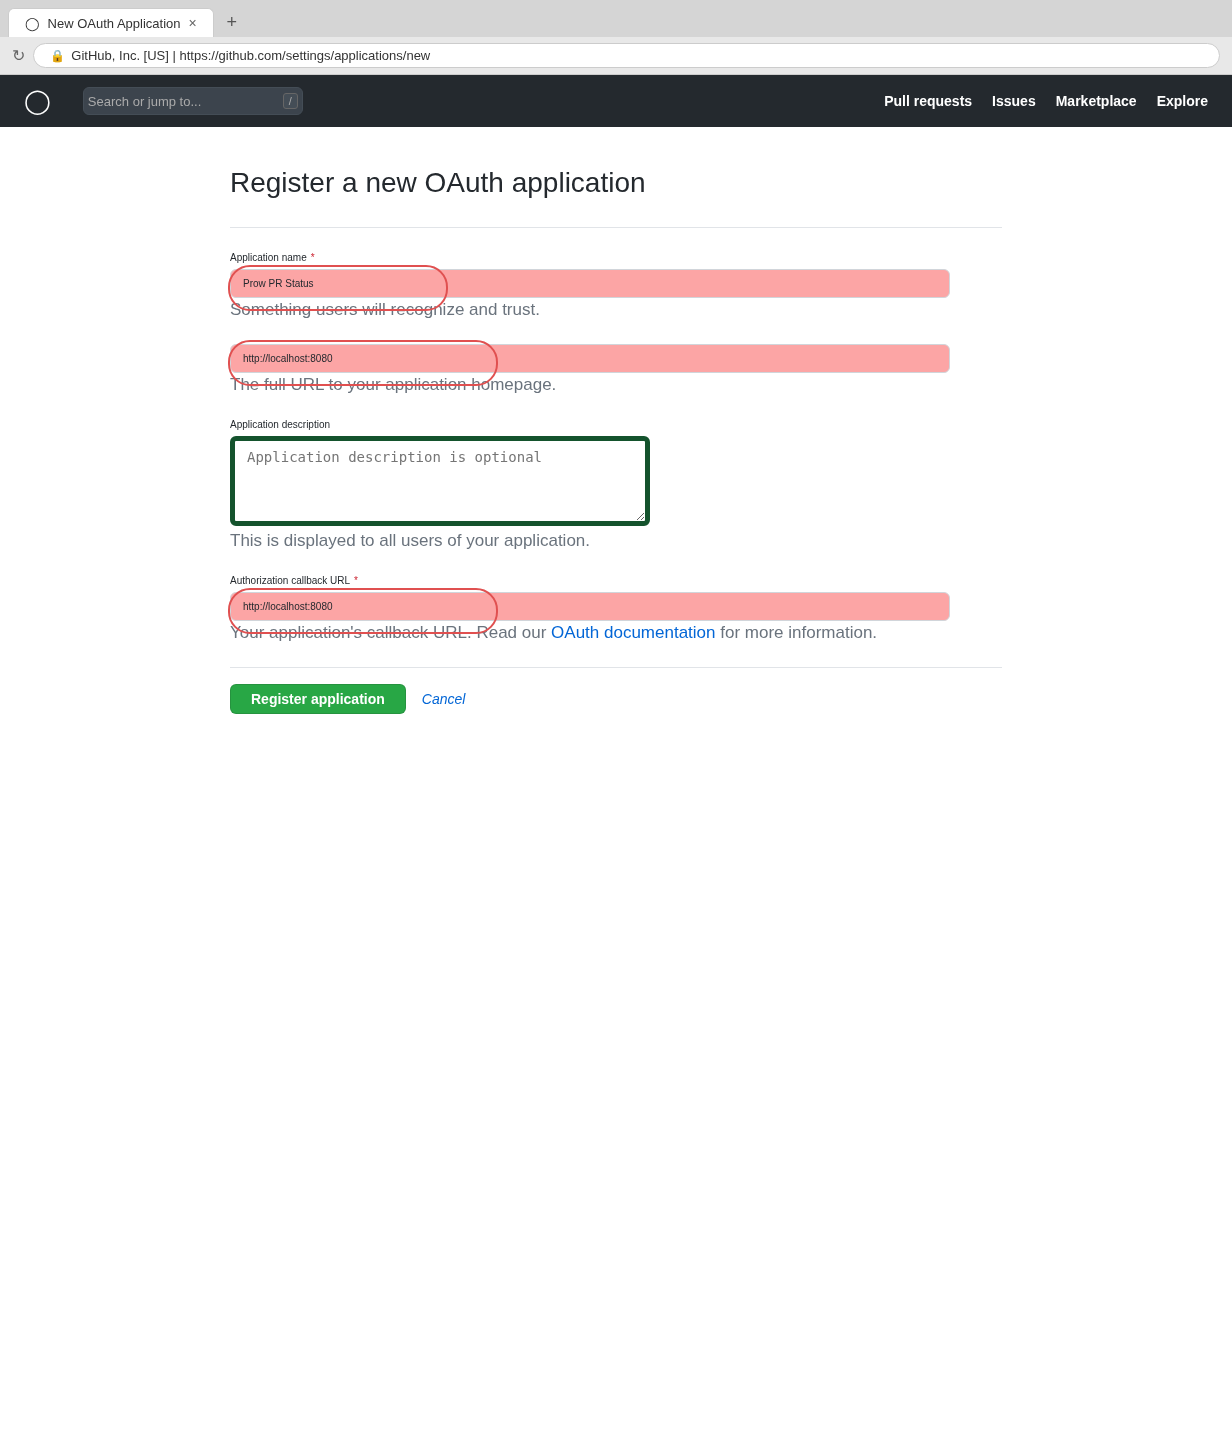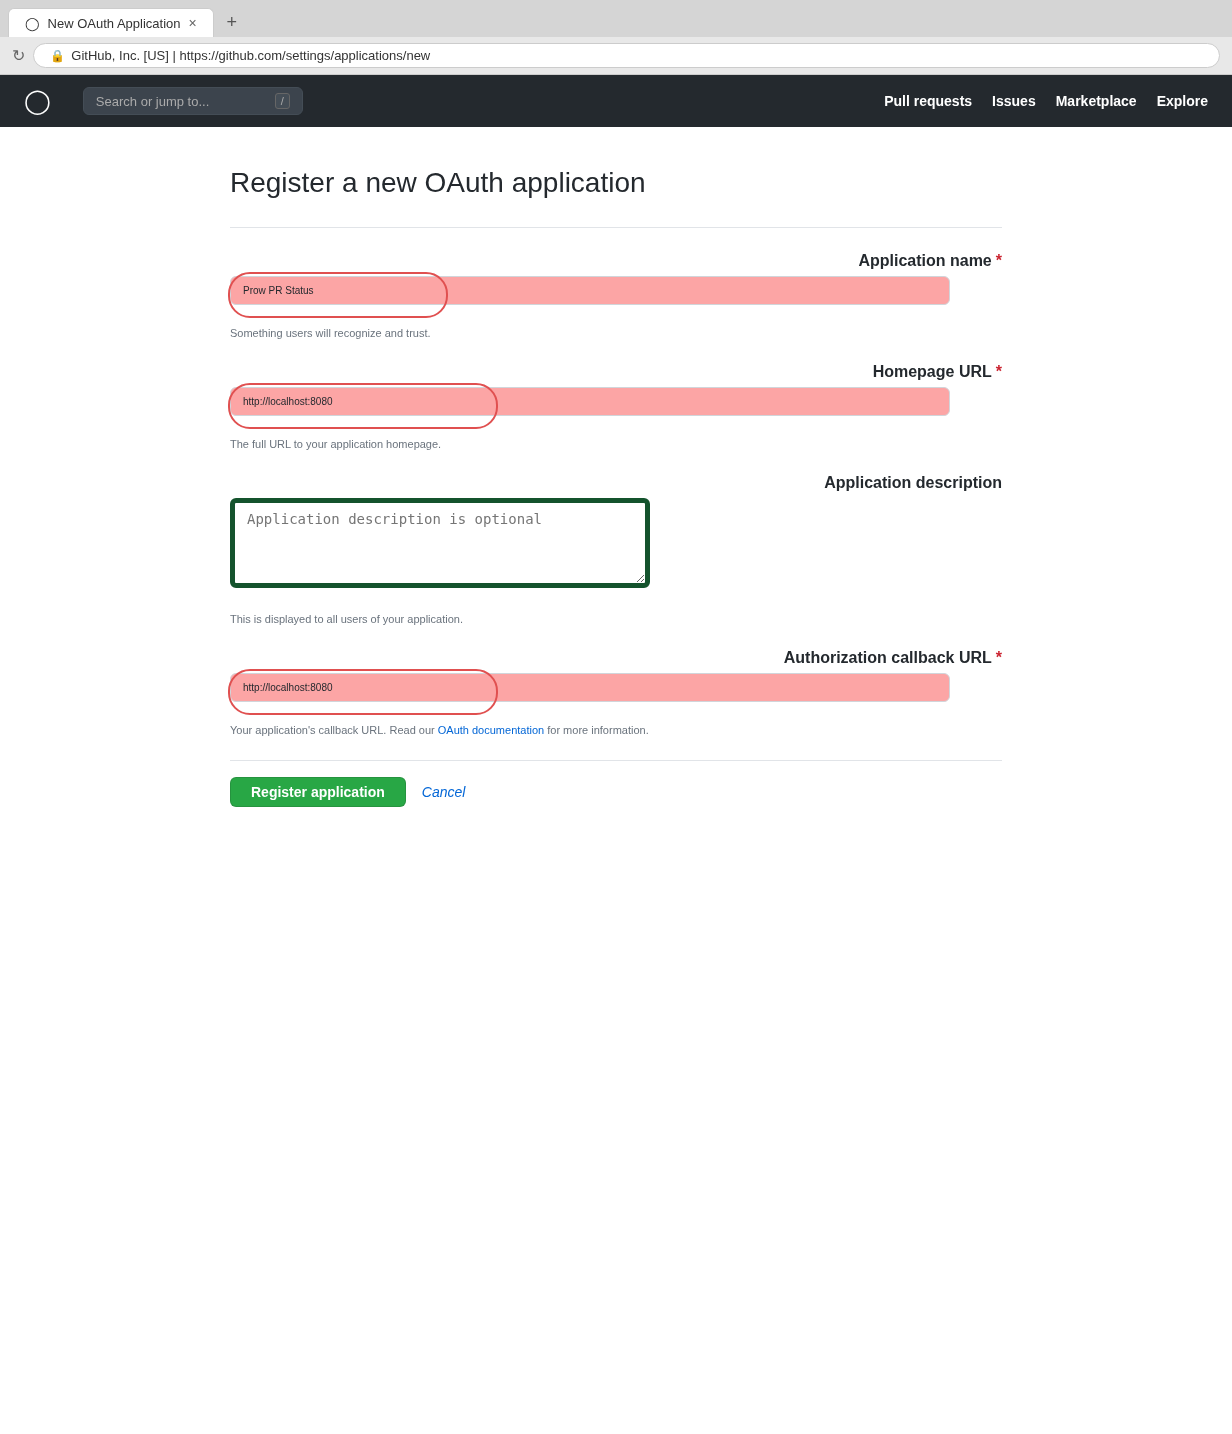--- a/index.html
+++ b/index.html
@@ -85,21 +85,21 @@
     }
     .github-logo {
       color: #fff;
       font-size: 24px;
       margin-right: 8px;
     }
     .search-box {
       background: #3c444d;
       border: 1px solid #444d56;
       border-radius: 6px;
-      padding: 5px 12px;
+      padding: 5px 4px;
       color: #aaa;
       font-size: 13px;
       display: flex;
       align-items: center;
       justify-content: space-between;
       width: 220px;
       gap: 8px;
     }
     .search-shortcut {
       background: #444d56;
@@ -139,25 +139,24 @@
       border-top: 1px solid #e1e4e8;
       margin-bottom: 24px;
     }
 
     
     .form-group {
       margin-bottom: 24px;
     }
     .form-label {
       display: block;
-      font-weight: 700;
-      font-size: 16px;
+      font-weight: 400;
+      font-size: 10px;
       color: #24292e;
       margin-bottom: 6px;
-      text-align: right;
     }
     .required-star {
       color: #cb2431;
       margin-left: 4px;
     }
     .form-input {
       width: 100%;
       max-width: 720px;
       padding: 8px 12px;
       font-size: 10px;
@@ -183,23 +182,23 @@
       border-radius: 22px;
       pointer-events: none;
     }
     .circle-overlay-url {
       width: 270px;
     }
     .circle-overlay-cb {
       width: 270px;
     }
     .form-hint {
-      font-size: 11px;
+      font-size: 17px;
       color: #6a737d;
-      margin-top: 22px;
+      margin-top: 2px;
     }
     .form-textarea {
       width: 100%;
       max-width: 420px;
       padding: 8px 12px;
       font-size: 14px;
       border: 5px solid #14532d;
       border-radius: 6px;
       color: #6a737d;
       background: #fff;
@@ -288,23 +287,20 @@
         <span>Application name</span><span class="required-star">*</span>
       </label>
       <div class="form-input-circled">
         <input class="form-input" type="text" value="Prow PR Status" style="">
         <div class="circle-overlay"></div>
       </div>
       <div class="form-hint">Something users will recognize and trust.</div>
     </div>
 
     <div class="form-group">
-      <label class="form-label">
-        <span>Homepage URL</span><span class="required-star">*</span>
-      </label>
       <div class="form-input-circled">
         <input class="form-input" type="text" value="http://localhost:8080" style="">
         <div class="circle-overlay circle-overlay-url"></div>
       </div>
       <div class="form-hint">The full URL to your application homepage.</div>
     </div>
 
     <div class="form-group">
       <label class="form-label">Application description</label>
       <textarea class="form-textarea" placeholder="Application description is optional" style=""></textarea>

